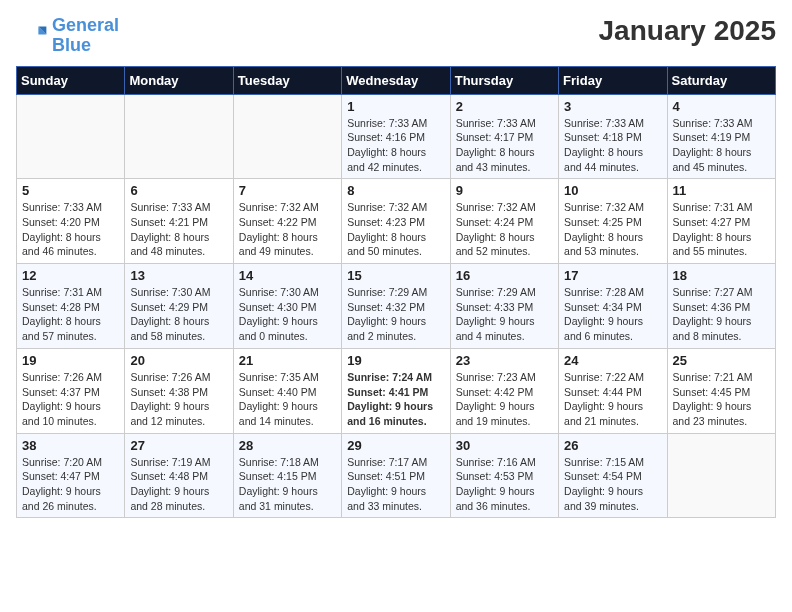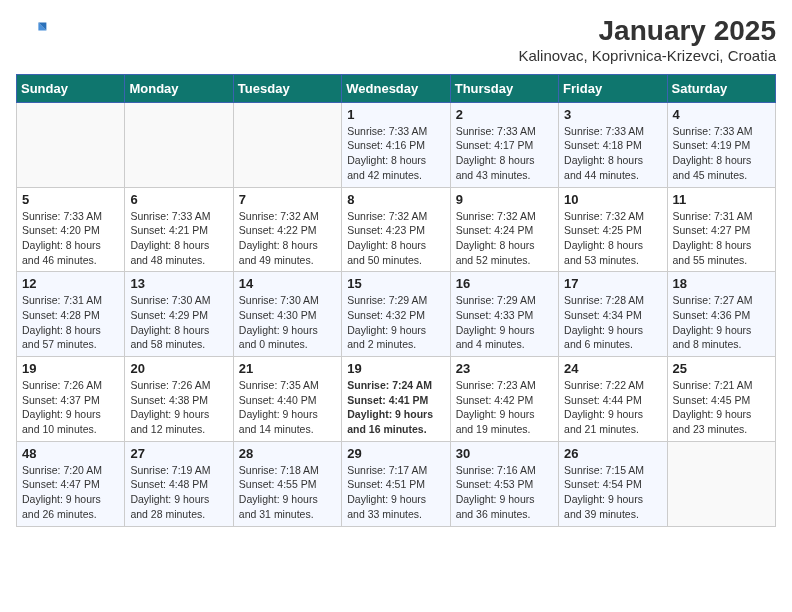--- a/index.html
+++ b/index.html
@@ -46,21 +46,21 @@
     .title-block h2 {
       font-size: 15px;
       font-weight: normal;
       color: #333;
     }
     .calendar {
       width: 100%;
       border-collapse: collapse;
     }
     .calendar th {
-      background: #0f766e;
+      background: #0f172a;
       color: #fff;
       font-size: 13px;
       font-weight: bold;
       padding: 6px 4px;
       text-align: left;
       border: 1px solid #3a62b0;
     }
     .calendar td {
       border: 1px solid #ccc;
       vertical-align: top;
@@ -94,24 +94,27 @@
   </style>
 </head>
 <body>
 
 <div class="header">
   <div class="logo">
     <svg class="logo-icon" viewBox="0 0 40 40">
       <polygon points="28,8 38,18 28,18" fill="#4a90d9"></polygon>
       <polygon points="28,8 38,18 38,8" fill="#2a70b9"></polygon>
     </svg>
+    <div class="logo-text">
+      <div><span>General</span></div>
+      <div><span style="color:#4a90d9">Blue</span></div>
+    </div>
   </div>
   <div class="title-block">
     <h1>January 2025</h1>
-    <h2>Kalinovac, Koprivnica-Krizevci, Croatia</h2>
   </div>
 </div>
 
 <table class="calendar">
   <thead>
     <tr>
     <th>Sunday</th>
         <th>Monday</th>
         <th>Tuesday</th>
         <th>Wednesday</th>
@@ -277,35 +280,35 @@
         </td>
         <td>
           <div class="day-number">25</div>
           <div class="day-info" style="white-space: pre-line;">Sunrise: 7:21 AM
 Sunset: 4:45 PM
 Daylight: 9 hours and 23 minutes.</div>
         </td>
       </tr>
       <tr>
         <td>
-          <div class="day-number">48</div>
+          <div class="day-number">38</div>
           <div class="day-info" style="white-space: pre-line;">Sunrise: 7:20 AM
 Sunset: 4:47 PM
 Daylight: 9 hours and 26 minutes.</div>
         </td>
         <td>
           <div class="day-number">27</div>
           <div class="day-info" style="white-space: pre-line;">Sunrise: 7:19 AM
 Sunset: 4:48 PM
 Daylight: 9 hours and 28 minutes.</div>
         </td>
         <td>
           <div class="day-number">28</div>
           <div class="day-info" style="white-space: pre-line;">Sunrise: 7:18 AM
-Sunset: 4:55 PM
+Sunset: 4:15 PM
 Daylight: 9 hours and 31 minutes.</div>
         </td>
         <td>
           <div class="day-number">29</div>
           <div class="day-info" style="white-space: pre-line;">Sunrise: 7:17 AM
 Sunset: 4:51 PM
 Daylight: 9 hours and 33 minutes.</div>
         </td>
         <td>
           <div class="day-number">30</div>

